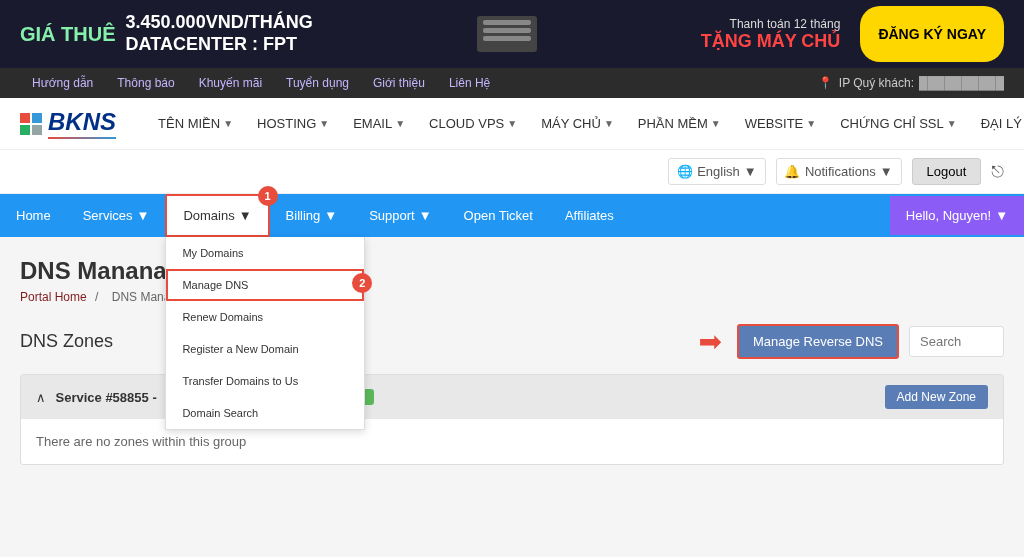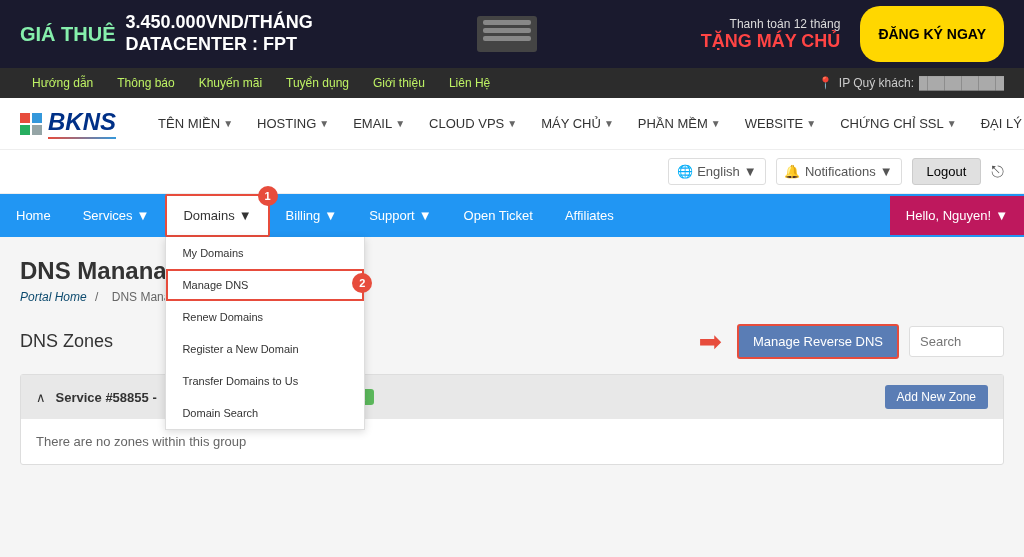--- a/index.html
+++ b/index.html
@@ -86,21 +86,21 @@
       display: flex;
       align-items: center;
       padding: 0 20px;
       justify-content: space-between;
     }
     .secondary-nav-left {
       display: flex;
       gap: 0;
     }
     .secondary-nav-left a {
-      color: #bef264;
+      color: #c4b5fd;
       text-decoration: none;
       padding: 8px 12px;
       font-size: 12px;
     }
     .secondary-nav-right {
       display: flex;
       align-items: center;
       gap: 5px;
       color: #ccc;
       font-size: 12px;
@@ -200,21 +200,21 @@
       text-decoration: none;
       font-size: 13px;
       display: flex;
       align-items: center;
       gap: 4px;
       cursor: pointer;
       white-space: nowrap;
     }
     .hello-btn {
       margin-left: auto;
-      background: #be185d;
+      background: #8b5cf6;
       color: white;
       padding: 12px 16px;
       font-size: 13px;
       display: flex;
       align-items: center;
       gap: 4px;
       cursor: pointer;
     }
 
     
@@ -263,21 +263,21 @@
     .page-title {
       font-size: 24px;
       color: #333;
       margin-bottom: 5px;
     }
     .breadcrumb {
       color: #666;
       font-size: 12px;
       margin-bottom: 20px;
     }
-    .breadcrumb a { color: #0c4a6e; text-decoration: none; font-style: italic; }
+    .breadcrumb a { color: #7f1d1d; text-decoration: none; }
     .breadcrumb span { margin: 0 5px; }
 
     .dns-zones-header {
       display: flex;
       align-items: center;
       margin-bottom: 15px;
     }
     .dns-zones-title {
       font-size: 18px;
       color: #333;

